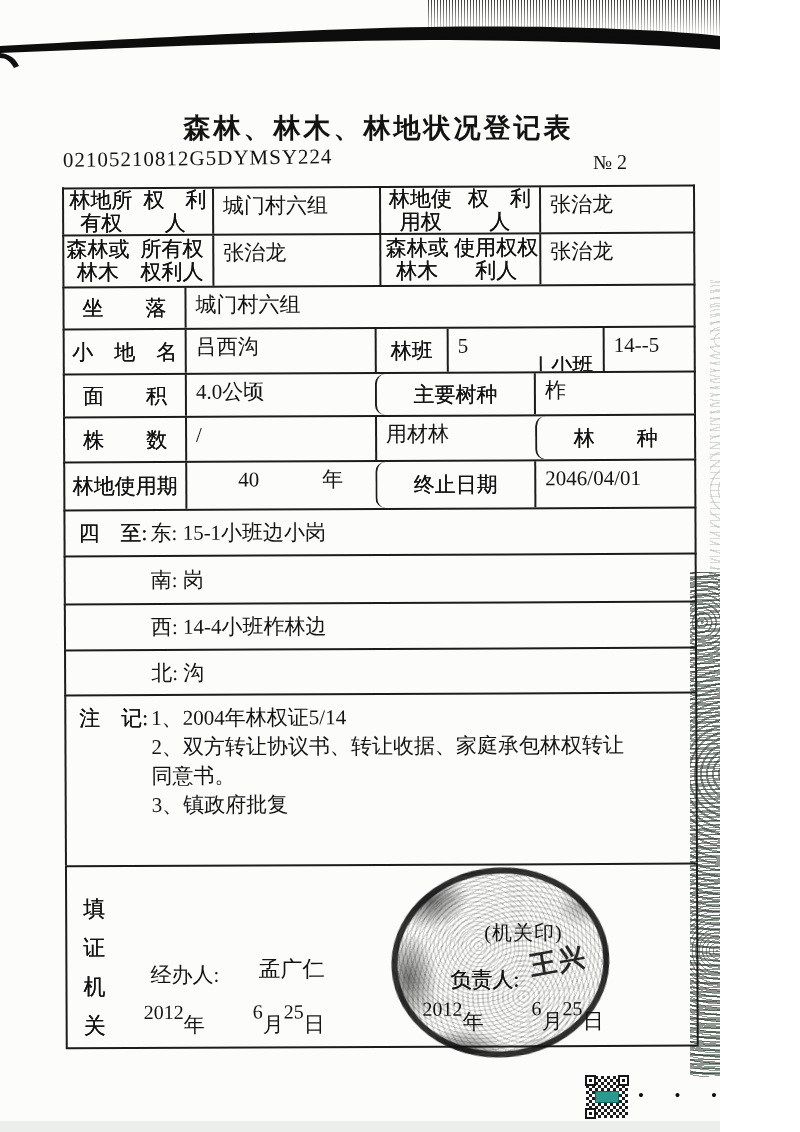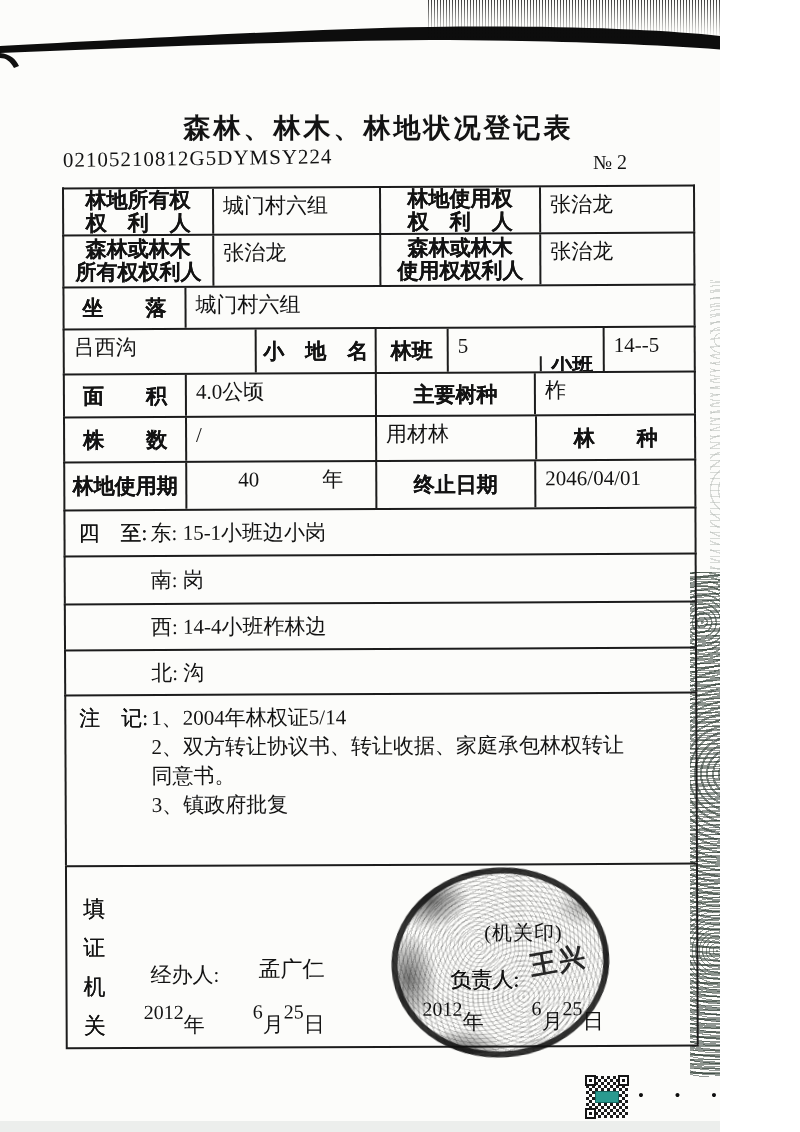--- a/index.html
+++ b/index.html
@@ -53,30 +53,30 @@
   
   .tbl{
     position:absolute;left:62px;top:186px;width:633px;
     transform:rotate(-.25deg);transform-origin:center top;
     font-size:21px;
   }
   .row{display:flex;box-sizing:border-box;border:2px solid #1c1c1c;border-bottom:none;}
   .row:last-child{border-bottom:2px solid #1c1c1c;}
   .cell{box-sizing:border-box;border-left:2px solid #1c1c1c;display:flex;overflow:hidden;}
   .cell:first-child{border-left:none;}
-  .lab{flex-direction:column;justify-content:center;align-items:center;text-align:center;line-height:24px;text-shadow:0 0 .4px currentColor;font-weight:bold;}
+  .lab{flex-direction:row;justify-content:center;align-items:center;text-align:center;line-height:24px;text-shadow:0 0 .4px currentColor;}
   .val{padding:4px 8px 0 9px;align-items:flex-start;line-height:26px;}
   .flex1{flex:1 1 auto;}
   .r1{height:47px;} .r2{height:52px;} .r3{height:42px;} .r4{height:45px;}
   .r5{height:43px;} .r6{height:45px;} .r7{height:48px;}
   .r8,.r10{height:46px;} .r9{height:48px;} .r11{height:45px;}
   .r12{height:171px;} .r13{height:184px;position:relative;display:block;}
   .w148{flex:0 0 148px;} .w167{flex:0 0 167px;} .w160{flex:0 0 160px;}
   .w120{flex:0 0 120px;} .w190{flex:0 0 190px;} .w72{flex:0 0 72px;}
-  .w93{flex:0 0 93px;} .w63{flex:0 0 63px;margin-top:28px;} .w159{flex:0 0 159px;}
+  .w93{flex:0 0 93px;} .w63{flex:0 0 63px;margin-top:28px;} .w159{flex:0 0 159px;border-radius:10px;}
   .twoline{line-height:23px;}
   .bnd-row{align-items:center;padding-left:13px;box-sizing:border-box;}
   .bnd-label{flex:0 0 72px;text-shadow:0 0 .4px currentColor;}
   .bnd-indent{padding-left:85px;}
   .tenure-cell{justify-content:flex-start;}
   .tenure-num{padding-left:42px;}
   .tenure-unit{margin-left:auto;padding-right:24px;}
   .notes-row{padding:8px 6px 0 13px;box-sizing:border-box;align-items:flex-start;}
   .notes-label{flex:0 0 72px;text-shadow:0 0 .4px currentColor;}
   .notes-lines{flex:1;line-height:29px;}
@@ -172,22 +172,22 @@
       </div>
       <div class="cell val flex1">张治龙</div>
     </div>
 
     <div class="row r3">
       <div class="cell lab w120">坐　　落</div>
       <div class="cell val flex1">城门村六组</div>
     </div>
 
     <div class="row r4">
+      <div class="cell lab w120">小　地　名</div>
       <div class="cell val w190">吕西沟</div>
-      <div class="cell lab w120">小　地　名</div>
       <div class="cell lab w72">林班</div>
       <div class="cell val w93">5</div>
       <div class="cell lab w63">小班</div>
       <div class="cell val flex1">14--5</div>
     </div>
 
     <div class="row r5">
       <div class="cell lab w120">面　　积</div>
       <div class="cell val w190">4.0公顷</div>
       <div class="cell lab w159">主要树种</div>

